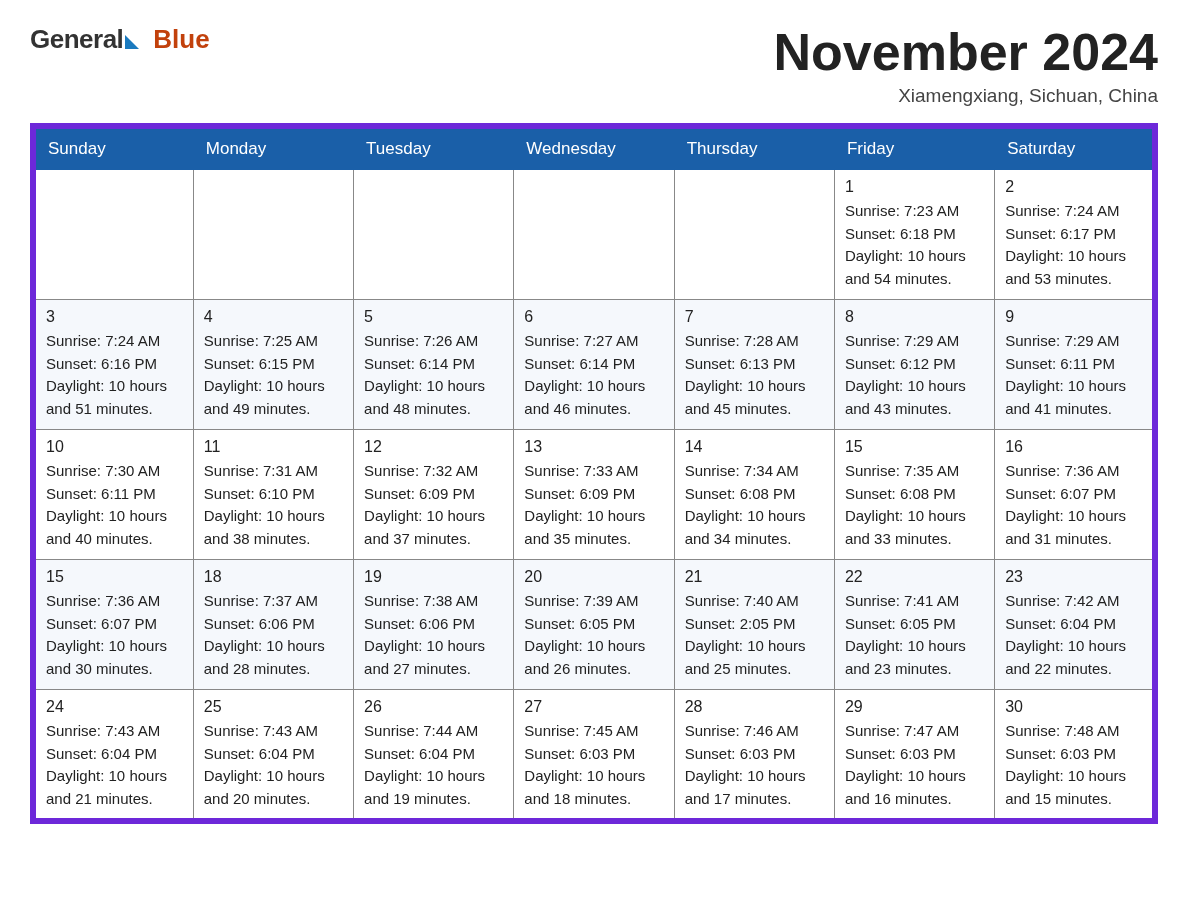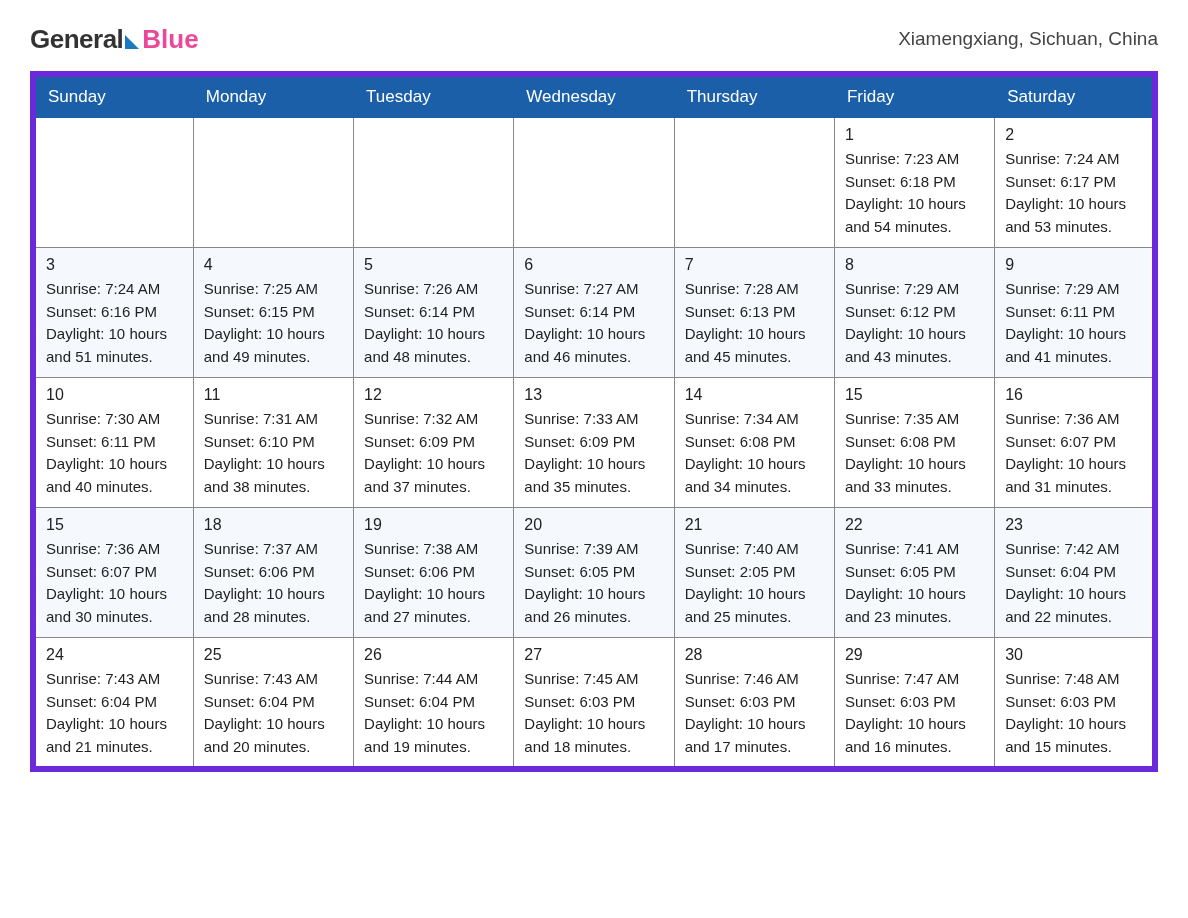--- a/index.html
+++ b/index.html
@@ -37,22 +37,22 @@
       height: 0;
       border-left: 14px solid #1a7abf;
       border-top: 14px solid transparent;
       border-bottom: 0px solid transparent;
       margin-left: 2px;
       margin-top: 4px;
     }
     .logo-blue {
       font-size: 26px;
       font-weight: bold;
-      color: #ec4899;
-      margin-left: 3px;
+      color: #c2410c;
+      margin-left: 14px;
     }
     .title-block {
       text-align: right;
     }
     .title-block h1 {
       font-size: 52px;
       font-weight: bold;
       color: #222;
       line-height: 1.1;
     }
@@ -112,20 +112,21 @@
 
 <div class="header">
   <div class="logo">
     <div class="logo-top">
       <span class="logo-general">General</span>
       <div class="logo-triangle"></div>
       <span class="logo-blue">Blue</span>
     </div>
   </div>
   <div class="title-block">
+    <h1>November 2024</h1>
     <h2>Xiamengxiang, Sichuan, China</h2>
   </div>
 </div>
 
 <table class="calendar">
   <thead>
     <tr>
     <th>Sunday</th>
         <th>Monday</th>
         <th>Tuesday</th>

